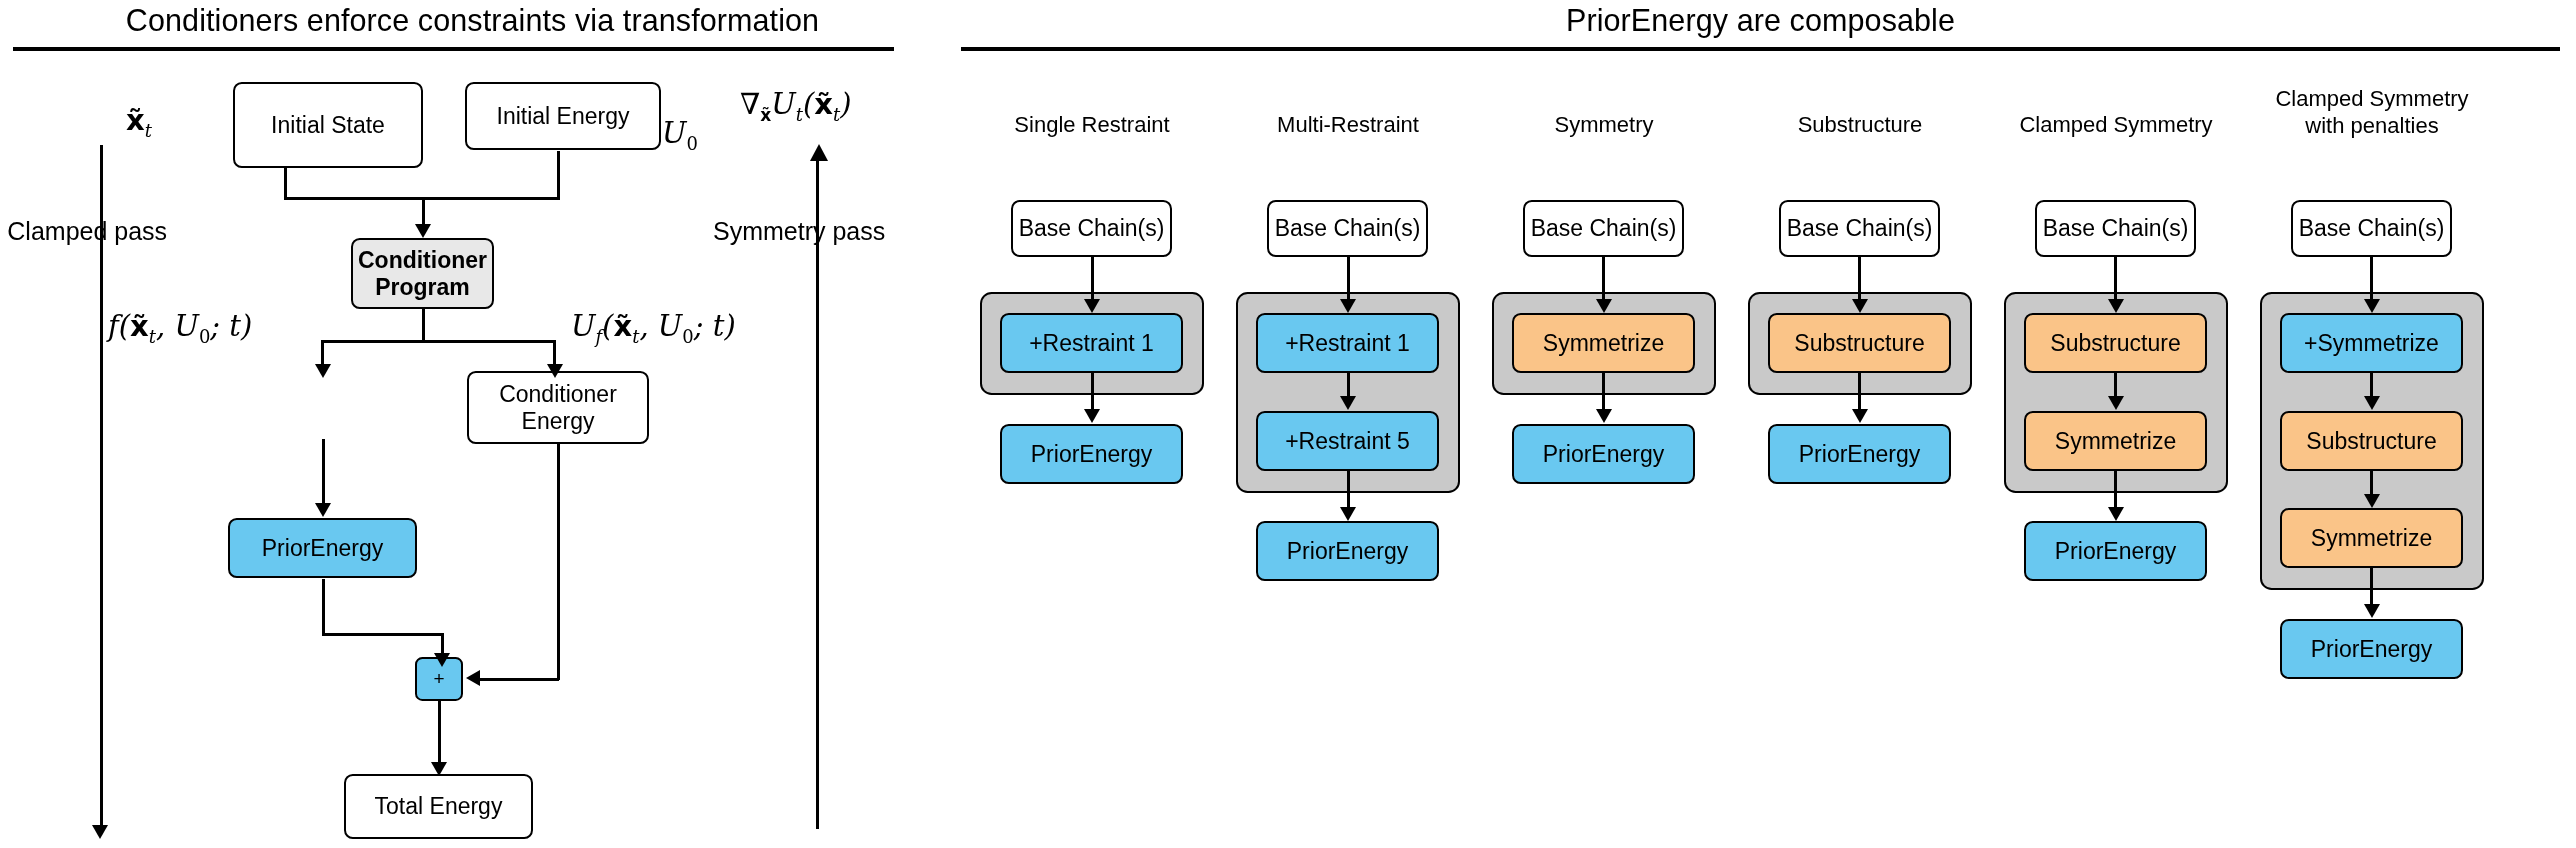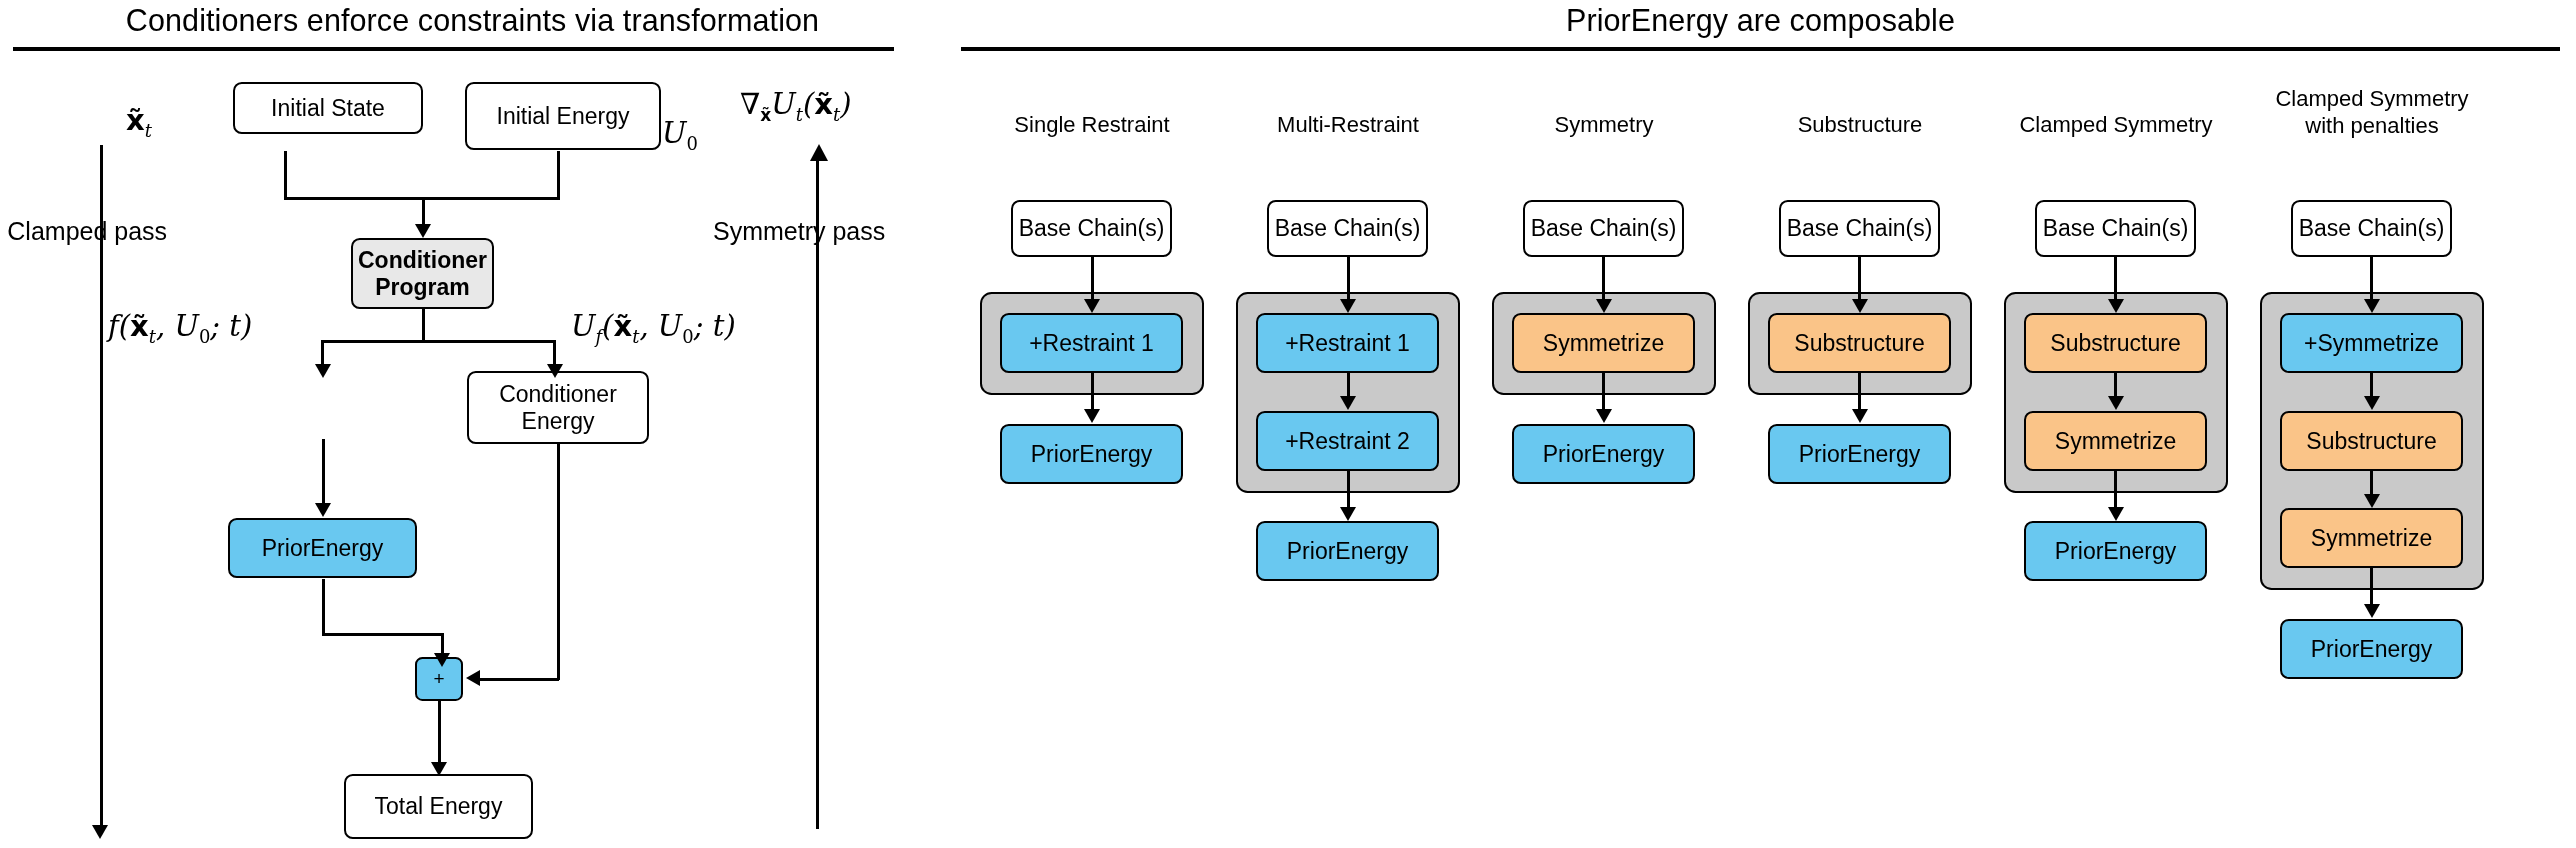--- a/index.html
+++ b/index.html
@@ -164,21 +164,21 @@
   </div>
 
   <div class="mathlbl" style="left:108px; top:309px;">
     <span style="font-style:italic;">f</span>(<span class="bvec">x̃</span><span class="sub">t</span>,&nbsp;<span style="font-style:italic;">U</span><span class="sub" style="font-style:normal;">0</span>;&nbsp;<span style="font-style:italic;">t</span>)
   </div>
 
   <div class="mathlbl" style="left:571px; top:309px;">
     <span style="font-style:italic;">U</span><span class="sub">f</span>(<span class="bvec">x̃</span><span class="sub">t</span>,&nbsp;<span style="font-style:italic;">U</span><span class="sub" style="font-style:normal;">0</span>;&nbsp;<span style="font-style:italic;">t</span>)
   </div>
 
-  <div class="node" style="left:233px; top:82px; width:190px; height:52px;">Initial State</div>
+  <div class="node" style="left:233px; top:82px; width:190px; height:86px;">Initial State</div>
 
   <div class="node" style="left:465px; top:82px; width:196px; height:68px;">Initial Energy</div>
 
   <div class="vline" style="left:284px; top:151px; height:49px;"></div>
   <div class="vline" style="left:557px; top:151px; height:49px;"></div>
   <div class="hline" style="left:284px; top:197px; width:276px;"></div>
   <div class="vline" style="left:422px; top:197px; height:30.5px;"></div>
   <div class="arrow-down" style="left:415px; top:224px;"></div>
 
   <div class="node grey" style="left:351px; top:238px; width:143px; height:71px;">
@@ -237,21 +237,21 @@
       <div class="arrow-down" style="left:139px; top:409px;"></div>
       <div class="node blue" style="left:55px; top:424px; width:183px; height:60px;">PriorEnergy</div>
       <div class="col-title" style="left:275px; top:112px; width:256px;">Multi-Restraint</div>
       <div class="node" style="left:322px; top:200px; width:161px; height:57px;">Base Chain(s)</div>
       <div class="group-box" style="left:291px; top:292px; width:224px; height:201px;"></div>
       <div class="vline" style="left:402px; top:257px; height:45px;"></div>
       <div class="arrow-down" style="left:395px; top:299px;"></div>
       <div class="node blue" style="left:311px; top:313px; width:183px; height:60px;">+Restraint 1</div>
       <div class="vline" style="left:402px; top:373px; height:26px;"></div>
       <div class="arrow-down" style="left:395px; top:396px;"></div>
-      <div class="node blue" style="left:311px; top:411px; width:183px; height:60px;">+Restraint 2</div>
+      <div class="node blue" style="left:311px; top:411px; width:183px; height:60px;">+Restraint 5</div>
       <div class="vline" style="left:402px; top:470px; height:39px;"></div>
       <div class="arrow-down" style="left:395px; top:507px;"></div>
       <div class="node blue" style="left:311px; top:521px; width:183px; height:60px;">PriorEnergy</div>
       <div class="col-title" style="left:531px; top:112px; width:256px;">Symmetry</div>
       <div class="node" style="left:578px; top:200px; width:161px; height:57px;">Base Chain(s)</div>
       <div class="group-box" style="left:547px; top:292px; width:224px; height:103px;"></div>
       <div class="vline" style="left:657px; top:257px; height:45px;"></div>
       <div class="arrow-down" style="left:651px; top:299px;"></div>
       <div class="node orange" style="left:567px; top:313px; width:183px; height:60px;">Symmetrize</div>
       <div class="vline" style="left:657px; top:373px; height:39px;"></div>

